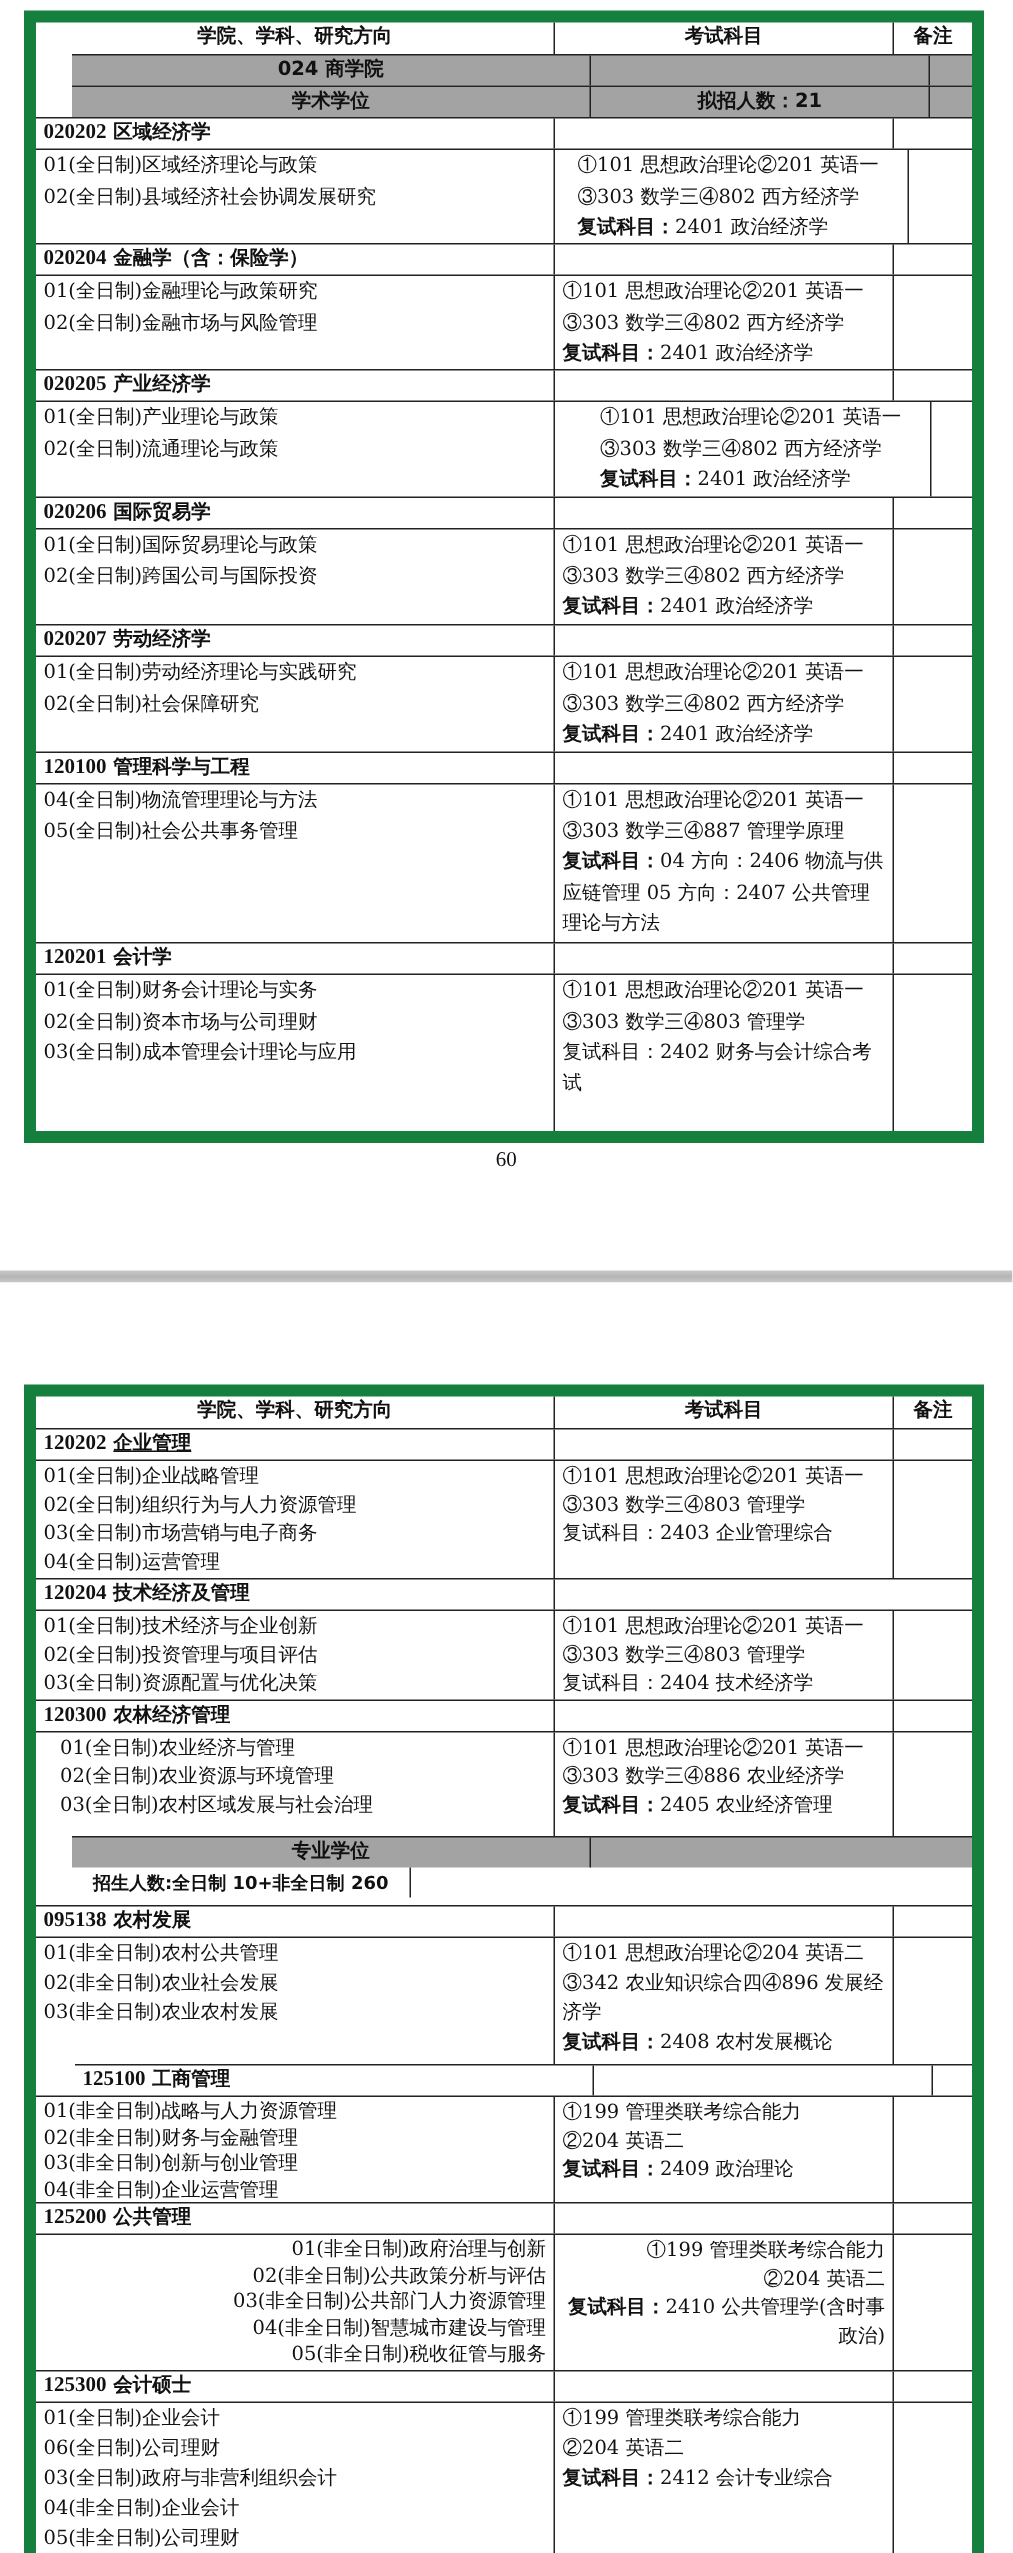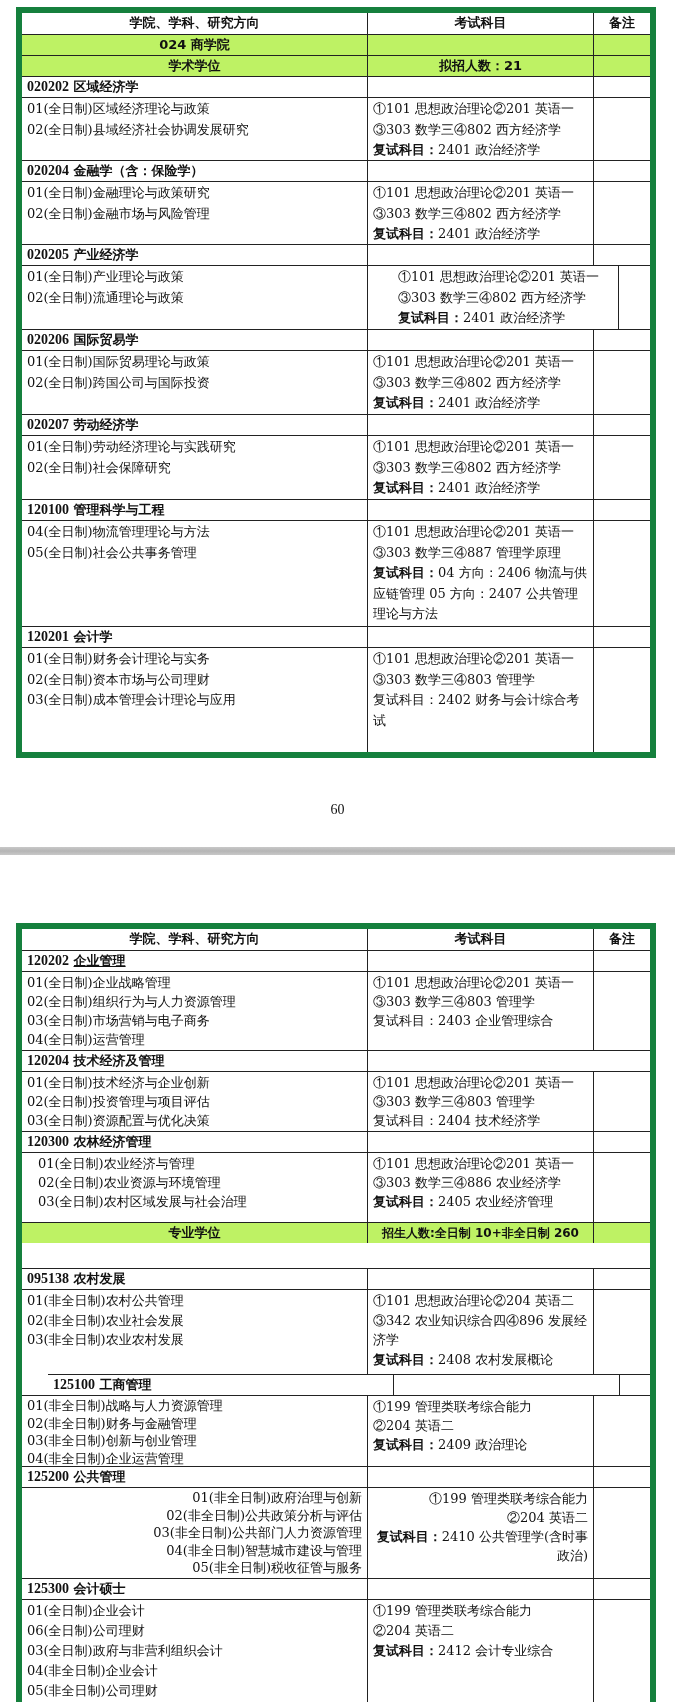--- a/index.html
+++ b/index.html
@@ -1,35 +1,35 @@
 <!DOCTYPE html>
 <html><head>
 <meta charset="utf-8">
 <style>
   html, body { margin: 0; padding: 0; background: #ffffff; }
   body { width: 675px; height: 1702px; position: relative; overflow: hidden;
          font-family: "DejaVu Serif", "Liberation Serif", serif; color: #111; }
   .page { position: absolute; left: 0; width: 675px; background: #fff; }
-  .tbl { position: absolute; left: 16px; width: 640px; border: 6px solid #15803d; box-sizing: border-box; }
+  .tbl { position: absolute; left: 16px; width: 640px; border: 8px solid #15803d; box-sizing: border-box; }
   .row { display: flex; border-top: 1px solid #222; box-sizing: border-box; }
   .row:first-child { border-top: none; }
   .c1 { width: 346px; border-right: 1px solid #222; box-sizing: border-box; padding: 0 5px; }
   .c2 { width: 226px; border-right: 1px solid #222; box-sizing: border-box; padding: 0 5px; }
   .c3 { flex: 1; box-sizing: border-box; }
   .hdr { font-weight: bold; font-family: "DejaVu Sans", "Liberation Sans", sans-serif; font-size: 13px; }
   .hdr .c1, .hdr .c2, .hdr .c3 { text-align: center; line-height: 20px; }
-  .gray { background: #bef264; }
+  .gray { background: #a3a3a3; margin-left: 24px; }
   .subj { font-weight: bold; font-size: 13px; line-height: 20px; font-family: "DejaVu Sans", "Liberation Sans", sans-serif; }
   .subj .code { font-family: "Liberation Serif", serif; font-size: 14px; }
   .u { text-decoration: underline; }
   .lines { font-size: 13px; line-height: 20.5px; padding-top: 1px; }
   .lines div { white-space: nowrap; }
   .exam div { white-space: normal; }
   .bold { font-weight: bold; font-family: "DejaVu Sans", "Liberation Sans", sans-serif; }
-  .pagenum { position: absolute; top: 802px; left: 0; width: 675px; text-align: center; font-size: 14px;
+  .pagenum { position: absolute; top: 766px; left: 0; width: 675px; text-align: center; font-size: 14px;
              font-family: "Liberation Serif", serif; }
   .sep { position: absolute; top: 847px; left: 0; width: 675px; height: 8px;
          background: linear-gradient(#c8c8c8, #b5b5b5, #c8c8c8); }
 </style>
 </head>
 <body>
 
 <div class="page" style="top:0;height:847px;">
   <div class="tbl" style="top:7px;">
 
@@ -47,21 +47,21 @@
       <div class="c1">学术学位</div>
       <div class="c2">拟招人数：21</div>
       <div class="c3"></div>
     </div>
 
     <div class="row subj" style="height:21px;">
       <div class="c1"><span class="code">020202</span> <span>区域经济学</span></div>
       <div class="c2"></div>
         <div class="c3"></div>
     </div>
-    <div class="row" style="height:63px;">
+    <div class="row" style="height:63px;gap:10px;">
       <div class="c1 lines">
         <div>01(全日制)区域经济理论与政策</div>
         <div>02(全日制)县域经济社会协调发展研究</div>
       </div>
       <div class="c2 lines exam">
         <div>①101 思想政治理论②201 英语一</div>
         <div>③303 数学三④802 西方经济学</div>
         <div><span class="bold">复试科目：</span><span>2401 政治经济学</span></div>
       </div>
       <div class="c3"></div>
@@ -241,21 +241,21 @@
         <div>03(全日制)农村区域发展与社会治理</div>
       </div>
       <div class="c2 lines exam" style="line-height:19px;">
         <div>①101 思想政治理论②201 英语一</div>
         <div>③303 数学三④886 农业经济学</div>
         <div><span class="bold">复试科目：</span><span>2405 农业经济管理</span></div>
       </div>
       <div class="c3"></div>
     </div>
 
-    <div class="row hdr gray" style="height:21px;">
+    <div class="row hdr gray" style="height:21px;flex-direction:column;">
       <div class="c1">专业学位</div>
       <div class="c2" style="font-size:12px;white-space:nowrap;padding:0 2px;">招生人数:全日制 10+非全日制 260</div>
       <div class="c3"></div>
     </div>
 
     <div class="row subj" style="height:21px;margin-top:25px;">
       <div class="c1"><span class="code">095138</span> <span>农村发展</span></div>
       <div class="c2"></div>
         <div class="c3"></div>
     </div>

